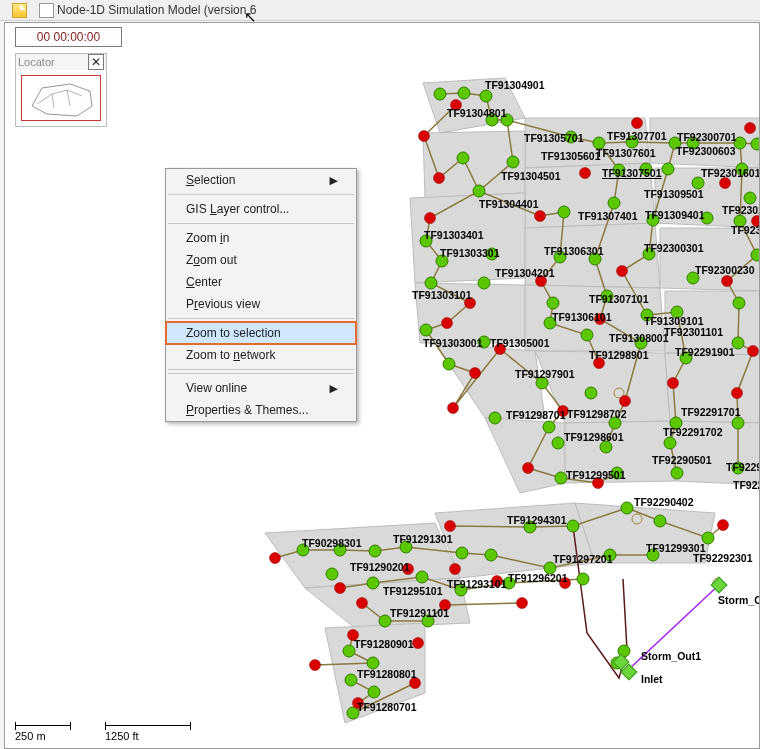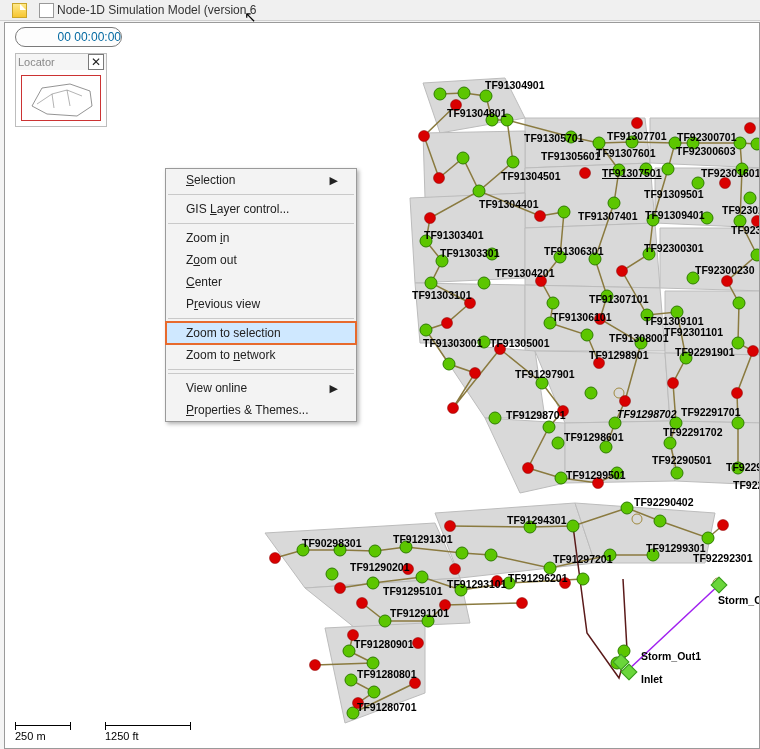--- a/index.html
+++ b/index.html
@@ -8,21 +8,21 @@
   .tabstrip{position:absolute;left:0;top:0;right:0;height:20px;background:#f0f0f0;display:flex;align-items:center;padding-left:6px;border-bottom:1px solid #d0d0d0;white-space:nowrap;overflow:hidden}
   .tab{display:flex;align-items:center;height:18px;padding:0 6px;color:#333;cursor:default;gap:3px}
   .doc-icon{width:13px;height:13px;border:1px solid #999;background:linear-gradient(#fff,#eee);position:relative}
   .doc-icon::after{content:"";position:absolute;right:0;top:0;border:3px solid transparent;border-left-color:#fff;border-bottom-color:#fff}
   .doc-icon.yellow{background:linear-gradient(#ffe98a,#f7c631);border-color:#caa529}
   .doc-icon.grid{background:#fff}
   .cursor{position:absolute;left:244px;top:8px;font-size:15px;pointer-events:none;color:#000}
   
   .main-area{position:absolute;left:4px;top:22px;right:0;bottom:0;background:#fff;border:1px solid #9a9a9a;padding-top:3px;overflow:hidden}
   
-  .timebox{position:absolute;left:10px;top:4px;width:105px;height:18px;border:1px solid #7a7a7a;border-radius:10px;display:flex;align-items:center;justify-content:flex-end;font-family:"Segoe UI",sans-serif;color:#0369a1;background:#fdfdfd}
+  .timebox{position:absolute;left:10px;top:4px;width:105px;height:18px;border:1px solid #7a7a7a;border-radius:0;display:flex;align-items:center;justify-content:center;font-family:"Segoe UI",sans-serif;color:#7f1d1d;background:#fdfdfd}
   
   .locator{position:absolute;left:10px;top:30px;width:90px;border:1px solid #bdbdbd;background:#fff}
   .locator-titlebar{height:16px;background:#f5f5f5;display:flex;align-items:center;justify-content:space-between;padding:0 2px}
   .locator-title{color:#888;font-size:11px}
   .locator-close{width:14px;height:14px;border:1px solid #7a7a7a;display:flex;align-items:center;justify-content:center;font-size:12px;line-height:1;background:#fff;cursor:pointer}
   .locator-body{height:56px;display:flex;align-items:center;justify-content:center}
   .thumb{width:78px;height:44px;border:1px solid #c33;background:#fff;position:relative;overflow:hidden}
   .thumb svg{width:100%;height:100%}
   
   .canvas{position:absolute;left:0;top:0;right:0;bottom:0;overflow:hidden}
@@ -303,21 +303,21 @@
           <span class="lbl" style="left: 659px; top: 275px; margin-top: 28px;">TF92301101</span>
           <span class="lbl" style="left: 547px; top: 288px;">TF91306101</span>
           <span class="lbl" style="left: 639px; top: 292px;">TF91309101</span>
           <span class="lbl" style="left: 418px; top: 314px;">TF91303001</span>
           <span class="lbl" style="left: 485px; top: 314px;">TF91305001</span>
           <span class="lbl" style="left: 604px; top: 309px;">TF91308001</span>
           <span class="lbl" style="left: 584px; top: 326px;">TF91298901</span>
           <span class="lbl" style="left: 670px; top: 323px;">TF92291901</span>
           <span class="lbl" style="left: 510px; top: 345px;">TF91297901</span>
           <span class="lbl" style="left: 501px; top: 386px;">TF91298701</span>
-          <span class="lbl" style="left: 612px; top: 385px; font-style: italic;">TF91298702</span>
+          <span class="lbl" style="left: 562px; top: 385px;">TF91298702</span>
           <span class="lbl" style="left: 676px; top: 383px;">TF92291701</span>
           <span class="lbl" style="left: 559px; top: 408px;">TF91298601</span>
           <span class="lbl" style="left: 658px; top: 403px;">TF92291702</span>
           <span class="lbl" style="left: 647px; top: 431px;">TF92290501</span>
           <span class="lbl" style="left: 561px; top: 446px;">TF91299501</span>
           <span class="lbl" style="left: 721px; top: 438px;">TF92295</span>
           <span class="lbl" style="left: 728px; top: 456px;">TF9229</span>
           <span class="lbl" style="left: 629px; top: 473px;">TF92290402</span>
           <span class="lbl" style="left: 502px; top: 491px;">TF91294301</span>
           <span class="lbl" style="left: 688px; top: 505px; margin-top: 24px;">TF92292301</span>

